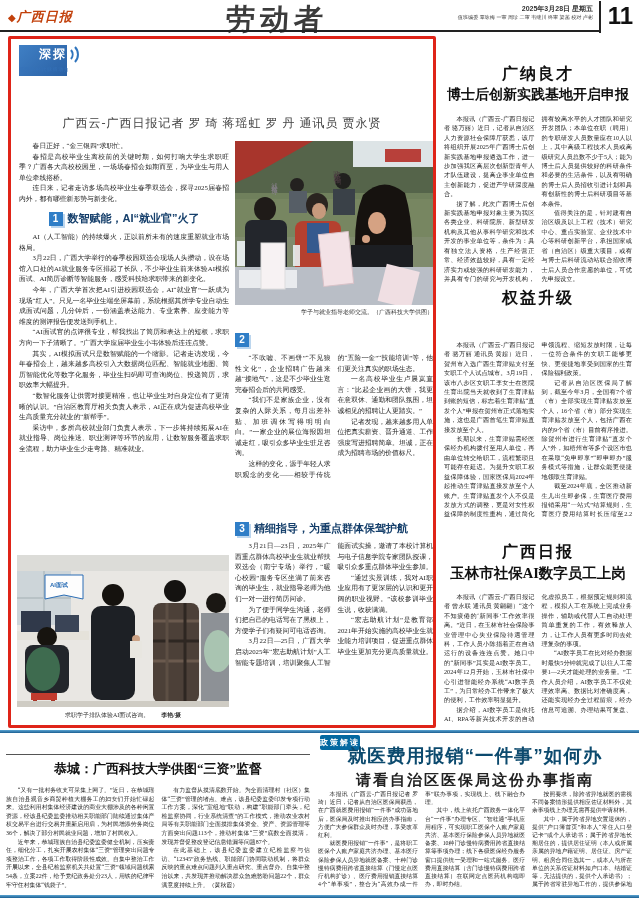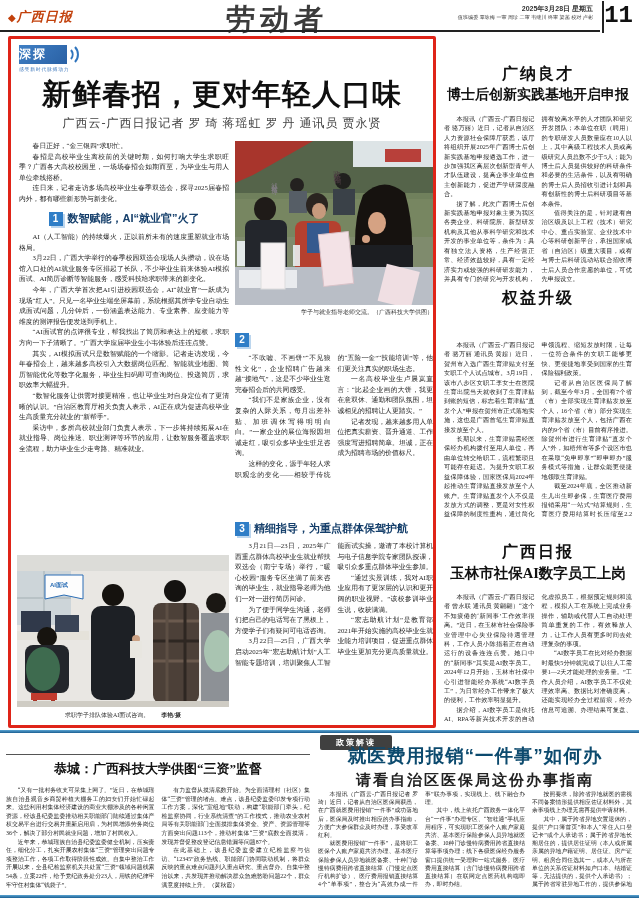--- a/index.html
+++ b/index.html
@@ -7,26 +7,26 @@
   body { font-family:"Liberation Serif","DejaVu Serif",serif; }
   .page { position:relative; width:639px; height:901px; background:#fff; margin:0 auto; overflow:hidden; }
 
   
   .masthead { position:absolute; left:8px; top:8px; font-size:13px; font-weight:bold; color:#c2410c; font-style:italic; letter-spacing:1px; }
   .masthead .mark { font-style:normal; font-size:10px; }
   .section-title { position:absolute; left:226px; top:0px; font-size:29px; font-weight:bold; color:#3c3c3c; letter-spacing:5px; transform:skewX(-3deg); }
   .dateblock { position:absolute; right:46px; top:4px; text-align:right; font-family:"Liberation Sans",sans-serif; color:#333; }
   .date-main { font-size:7px; font-weight:bold; }
   .date-credits { font-size:6px; transform:scale(.85); transform-origin:right top; color:#444; }
-  .pagenum { position:absolute; right:6px; top:1px; font-size:24px; font-weight:bold; color:#111; border-left:2px solid #222; line-height:30px; height:32px; font-family:Liberation Mono, monospace; }
+  .pagenum { position:absolute; right:6px; top:1px; font-size:24px; font-weight:bold; color:#111; padding-left:7px; border-left:2px solid #222; line-height:30px; height:32px; font-family:Liberation Sans, sans-serif; }
   .header-rule { position:absolute; left:0; top:30px; width:600px; height:2px; background:#222; }
 
   
   .feature-box { position:absolute; left:8px; top:36px; width:428px; height:692px; border:3px solid #df2418; border-radius:2px; background:#fff; }
-  .shentan { position:absolute; left:8px; top:6px; width:48px; height:19px; background:linear-gradient(135deg,#3f7fc4,#2a61a5); color:#fff; font-weight:bold; font-size:12px; text-align:left; line-height:19px; letter-spacing:2px; font-family:"Liberation Sans",sans-serif; }
+  .shentan { position:absolute; left:8px; top:6px; width:48px; height:31px; background:linear-gradient(135deg,#3f7fc4,#2a61a5); color:#fff; font-weight:bold; font-size:12px; text-align:right; line-height:19px; letter-spacing:2px; font-family:"Liberation Sans",sans-serif; }
   .wave { position:absolute; left:58px; top:6px; }
   .shentan-tagline { position:absolute; left:8px; top:27px; font-size:6px; transform:scale(.8); transform-origin:left top; color:#3572b9; letter-spacing:1px; font-family:"Liberation Sans",sans-serif; }
   .feature-headline { position:absolute; left:0; top:36px; width:100%; text-align:center; font-size:29px; font-weight:bold; color:#0f0f0f; letter-spacing:1px; font-family:"Liberation Sans",sans-serif; }
   .feature-byline { position:absolute; left:0; top:76px; width:100%; text-align:center; font-size:12px; color:#444; letter-spacing:1px; }
 
   .art-body { text-align:justify; color:#1d1d1d; overflow:hidden; }
   .art-body p { text-indent:2em; }
   .feature-text { font-size:6.8px; line-height:10.6px; }
   .intro { position:absolute; left:8px; top:102px; width:210px; height:64px; }
   .sec-header { position:absolute; display:flex; align-items:center; gap:5px; }
@@ -64,21 +64,21 @@
   
   .divider { position:absolute; left:0; top:730px; width:639px; height:3px; background:linear-gradient(180deg,#5aa4d2,#1b5f92); }
   .bottom-rule { position:absolute; left:0; top:895px; width:639px; height:3px; background:linear-gradient(180deg,#5aa4d2,#1b5f92); }
 
   .bottom-left { position:absolute; left:6px; top:746px; width:304px; height:148px; }
   .bl-rule { position:absolute; left:0; top:8px; width:100%; border-top:1px solid #555; }
   .bl-title { position:absolute; left:0; top:14px; width:100%; text-align:center; font-size:13px; font-weight:bold; color:#111; }
   .bl-body { position:absolute; left:0; top:40px; width:100%; height:106px; font-size:5.9px; line-height:8.6px; }
 
   .bottom-right { position:absolute; left:318px; top:735px; width:314px; height:158px; }
-  .policy-tag { position:absolute; left:2px; top:0; background:#404040; color:#fff; font-size:8px; font-weight:bold; padding:2px 16px; border-radius:2px; font-family:"Liberation Sans",sans-serif; letter-spacing:2px; }
+  .policy-tag { position:absolute; left:2px; top:0; background:#0369a1; color:#fff; font-size:8px; font-weight:bold; padding:2px 0; border-radius:2px; font-family:"Liberation Sans",sans-serif; letter-spacing:2px; }
   .br-head { position:absolute; left:0; top:8px; width:100%; text-align:center; font-size:18.5px; font-weight:bold; color:#0c4a6e; letter-spacing:1px; font-family:"Liberation Sans",sans-serif; }
   .br-sub { position:absolute; left:0; top:36px; width:100%; text-align:center; font-size:15px; font-weight:bold; color:#222; letter-spacing:2px; }
   .br-body { position:absolute; left:0; top:55px; width:100%; height:102px; font-size:5.8px; line-height:8.2px; }
 </style>
 </head>
 <body>
 
 <div class="page">
 
   <div class="masthead"><span class="mark">◆</span><span>广西日报</span></div>
@@ -90,21 +90,20 @@
   <div class="pagenum">11</div>
   <div class="header-rule"></div>
 
   <div class="feature-box">
     <div class="shentan">深探</div>
     <svg class="wave" width="14" height="19" viewBox="0 0 14 19">
       <path d="M2 5 a7 7 0 0 1 0 9" stroke="#2f74bd" fill="none" stroke-width="2"></path>
       <path d="M6 2 a11 11 0 0 1 0 15" stroke="#2f74bd" fill="none" stroke-width="2"></path>
     </svg>
     <div class="shentan-tagline">感受新时代脉搏动力</div>
-    <div class="feature-headline">新鲜春招，更对年轻人口味</div>
     <div class="feature-byline">广西云-广西日报记者 罗 琦 蒋瑶虹 罗 丹  通讯员 贾永贤</div>
 
     <div class="intro art-body feature-text">
         <p>春日正好，“金三银四”求职忙。</p>
         <p>春招是高校毕业生离校前的关键时期，如何打响大学生求职旺季？广西各大高校校园里，一场场春招会如期而至，为毕业生与用人单位牵线搭桥。</p>
         <p>连日来，记者走访多场高校毕业生春季双选会，探寻2025届春招内外，都有哪些新形势与新变化。</p>
       </div>
 
     <div class="photo1">
       <svg width="198" height="164" viewBox="0 0 198 164">

